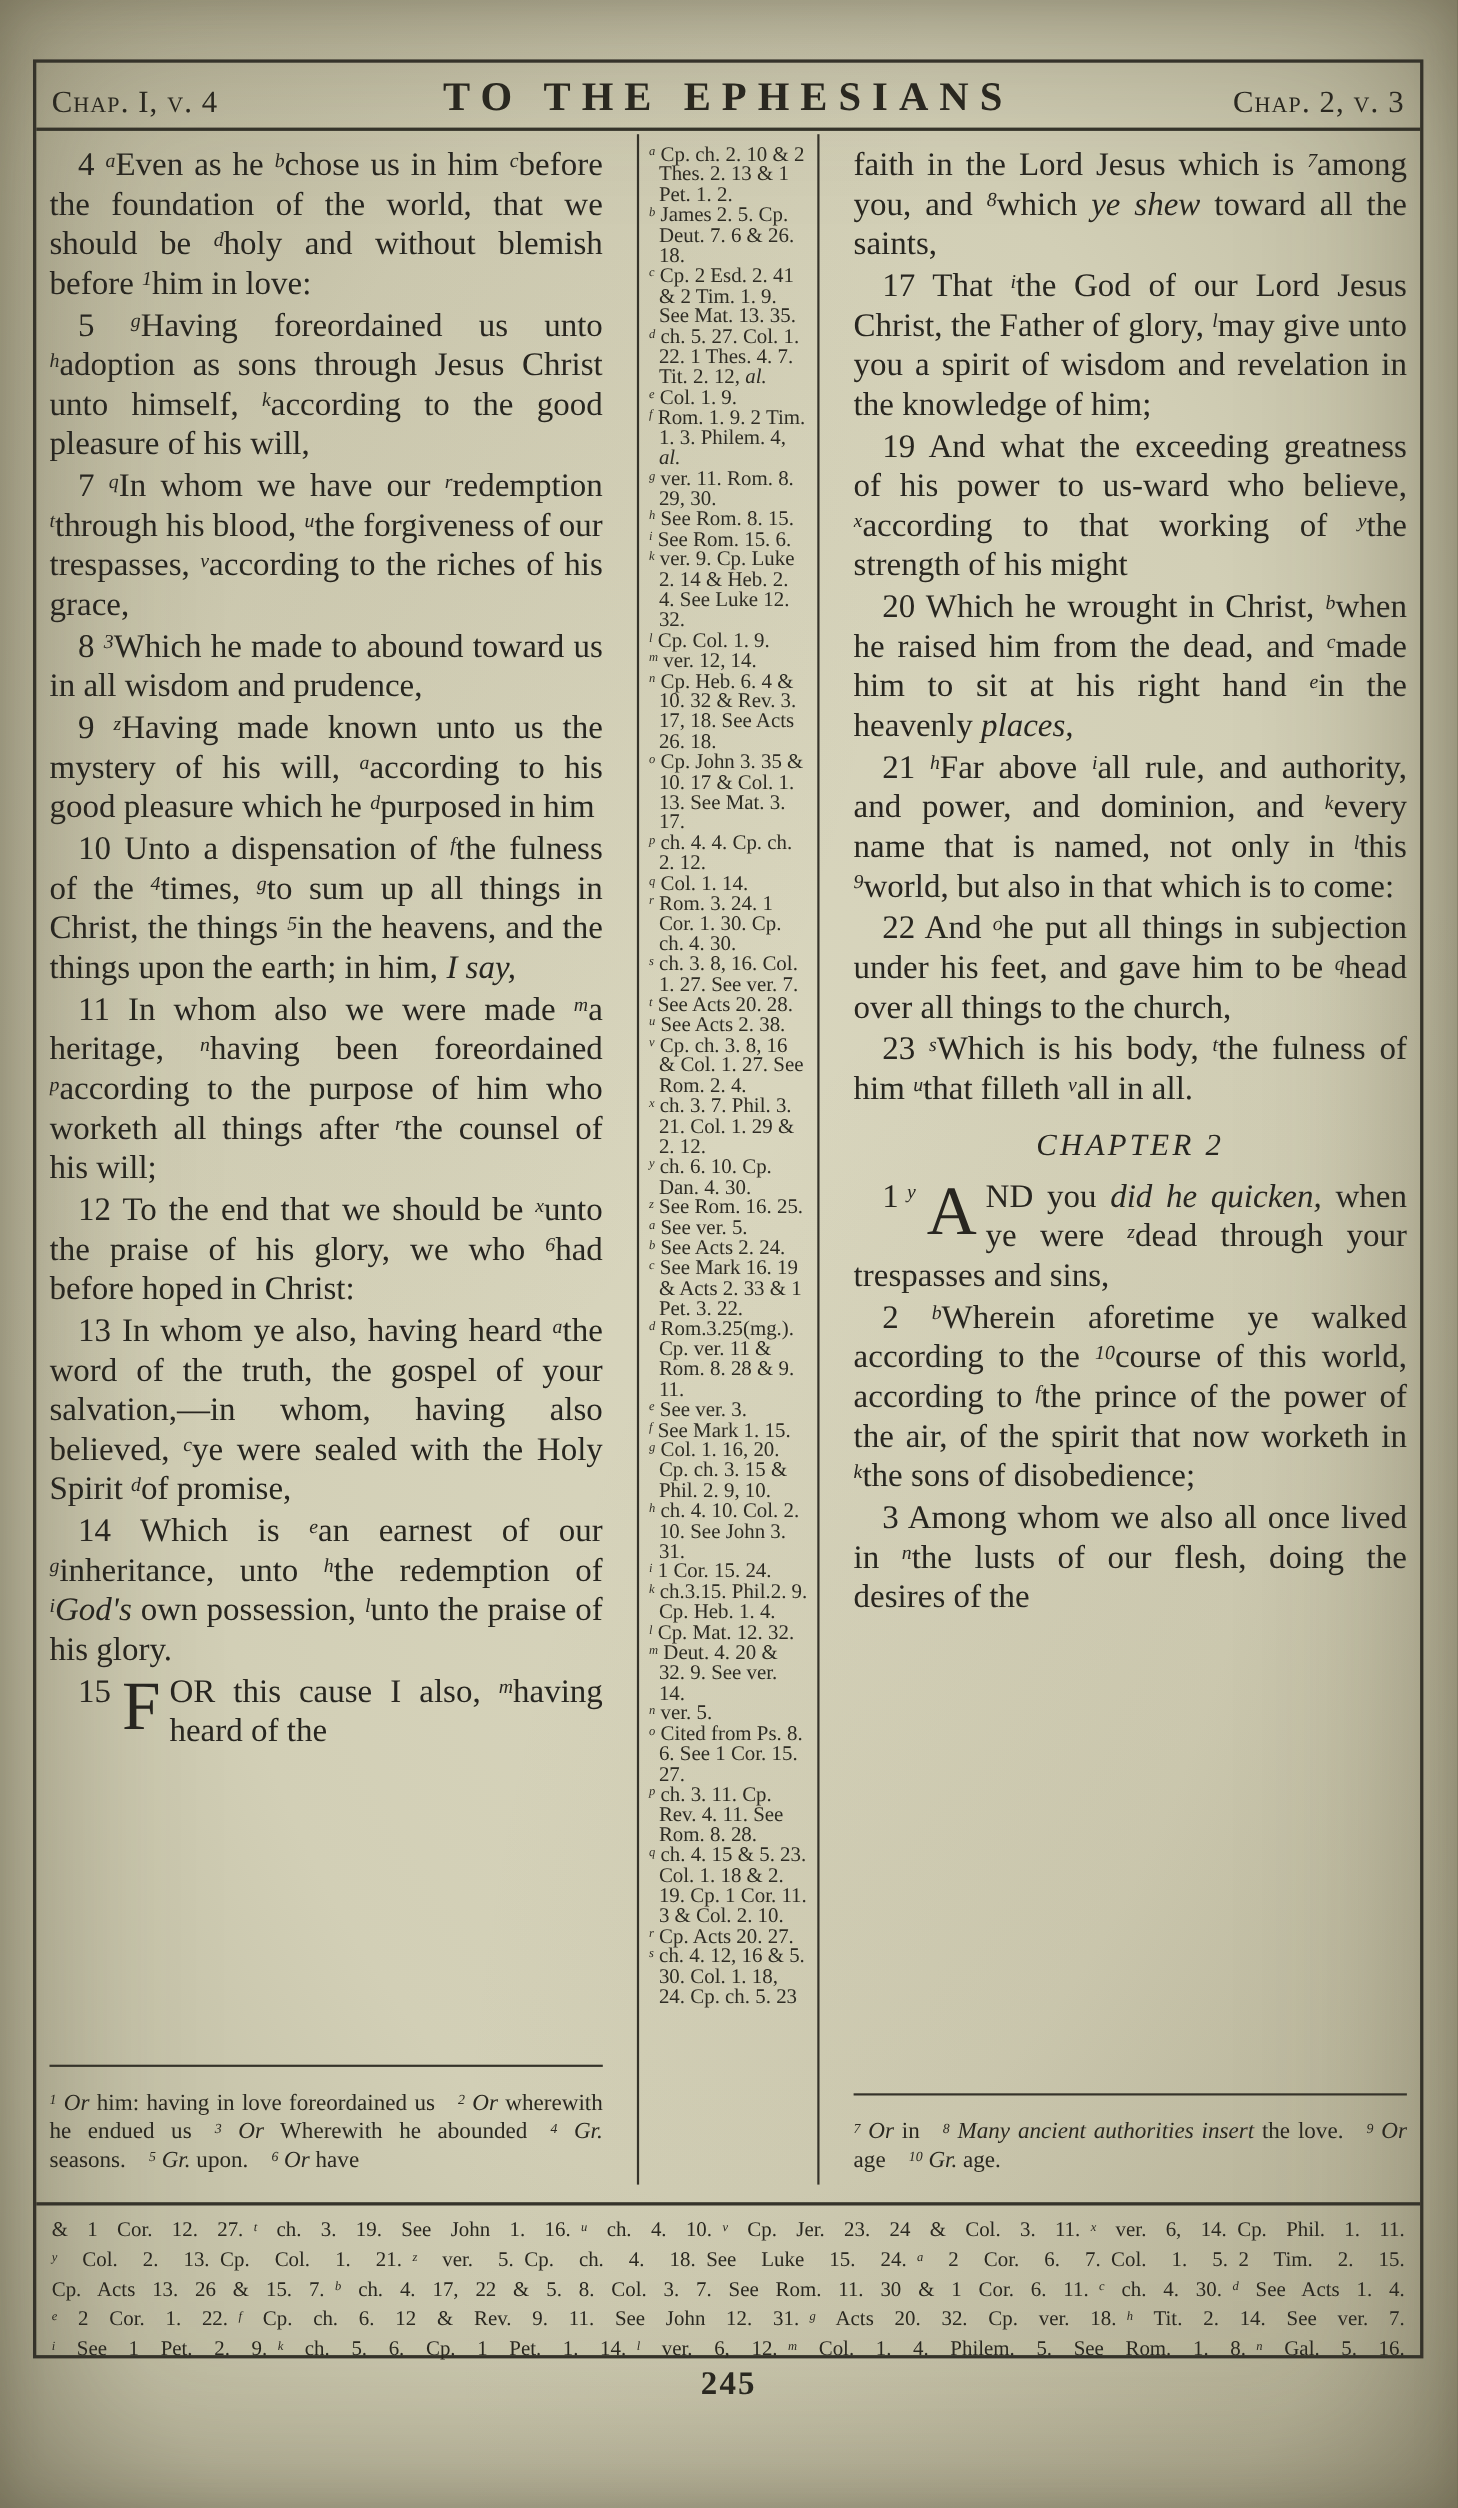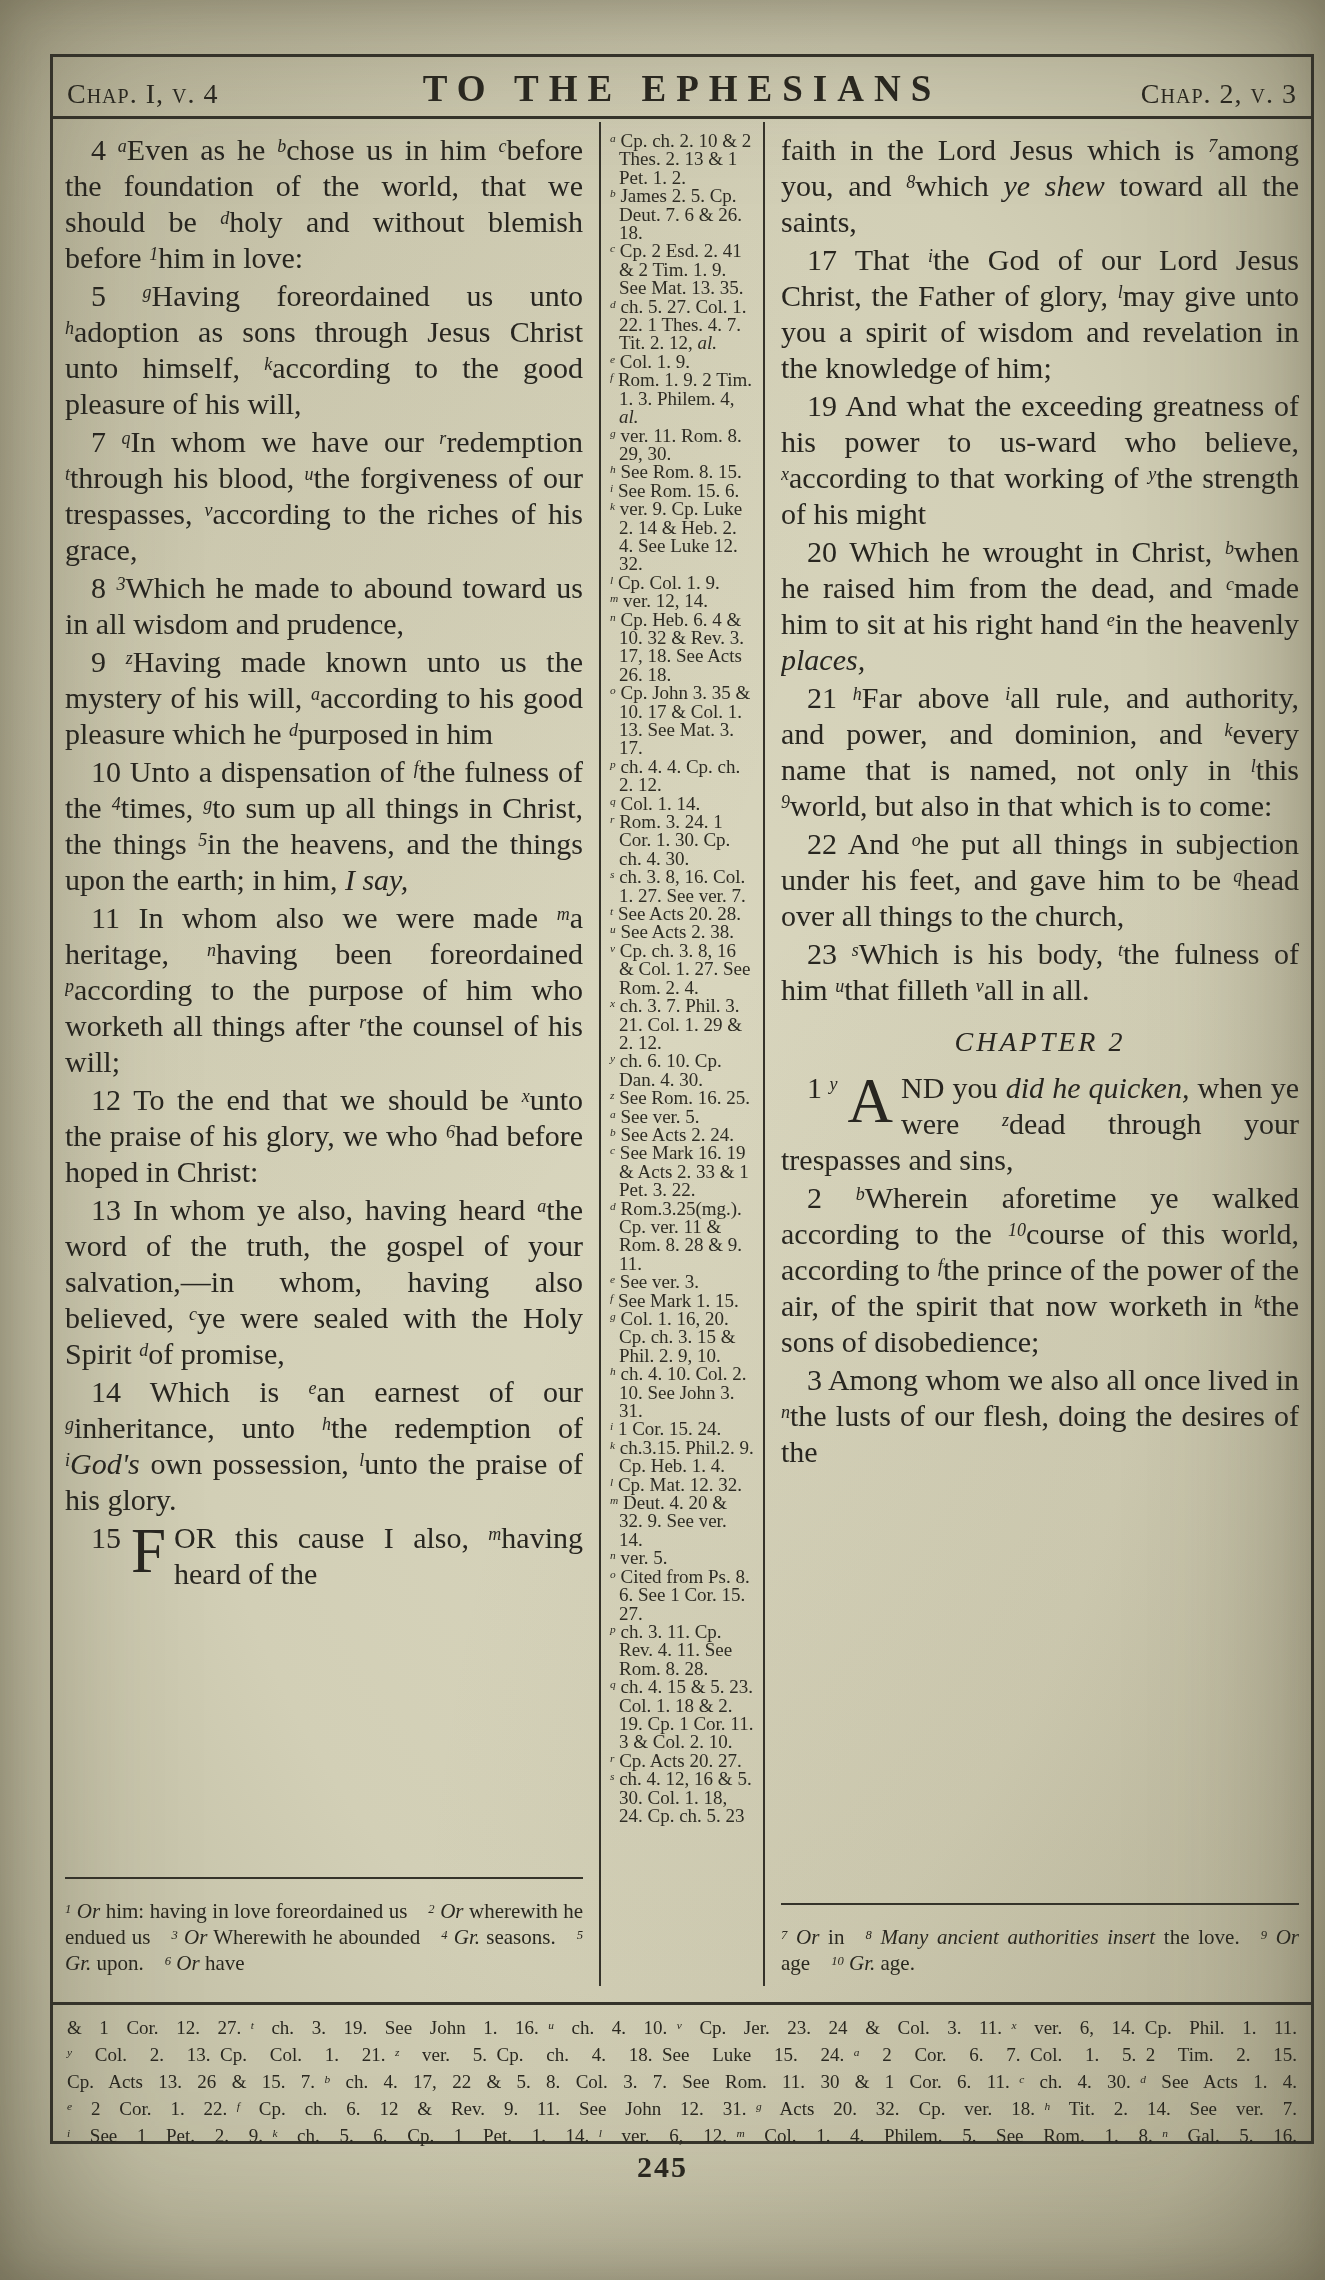--- a/index.html
+++ b/index.html
@@ -16,34 +16,33 @@
     background:
       radial-gradient(ellipse at 18% 8%, rgba(120,110,80,.10), transparent 40%),
       radial-gradient(ellipse at 85% 92%, rgba(120,110,80,.14), transparent 45%),
       radial-gradient(ellipse at 50% 45%, #d9d6be 0%, #d2cfb6 55%, #c0bda3 85%, #a9a68d 100%);
     box-shadow: inset 0 0 170px rgba(70,62,40,.5), inset 0 0 40px rgba(70,62,40,.22);
   }
   .frame {
     position: absolute; left: 30px; top: 54px;
     width: 1264px; height: 2090px;
     border: 3px solid #35332a;
-    margin-left: 20px;
   }
   .header {
     position: absolute; top: 0; left: 0; right: 0; height: 62px;
     border-bottom: 3px solid #35332a;
     display: grid; grid-template-columns: 1fr auto 1fr; align-items: end;
     padding: 6px 14px 6px;
   }
   .chap-ref { font-size: 28px; font-variant: small-caps; letter-spacing: 1px; }
   .hdr-right { text-align: right; }
   .title { font-size: 37px; font-weight: bold; letter-spacing: 10px; padding: 0 10px; white-space: nowrap; }
   .columns {
     position: absolute; top: 65px; left: 0; right: 0; bottom: 155px;
-    display: grid; grid-template-columns: 1fr 166px 1fr;
+    display: grid; grid-template-columns: 1fr 166px 1fr; gap: 15px;
   }
   .text-col { display: flex; flex-direction: column; padding: 10px 16px 10px 12px; overflow: hidden; }
   .right-col { padding: 10px 12px 10px 16px; }
   .verses { flex: 1 1 auto; overflow: hidden; }
   .verse {
     font-size: 30px; line-height: 36px; text-align: justify;
     margin: 0 0 2px; text-indent: 26px; color: #282620;
   }
   .cont { text-indent: 0; }
   .dropv { text-indent: 0; }

